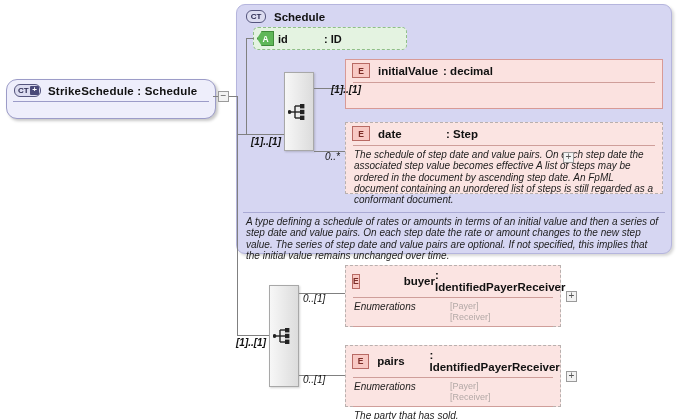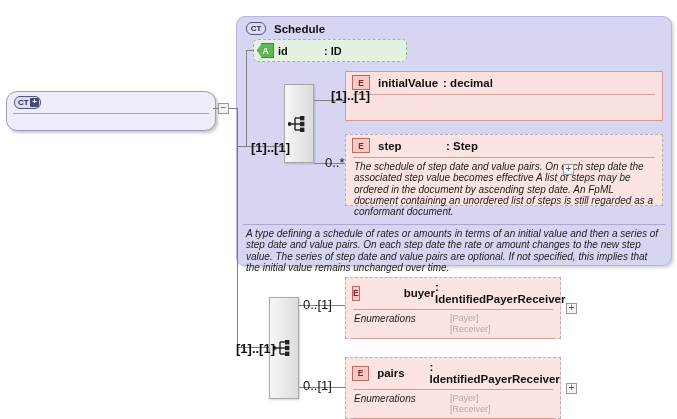--- a/index.html
+++ b/index.html
@@ -6,21 +6,21 @@
   html, body { margin:0; padding:0; }
   body {
     width: 677px; height: 419px;
     background: #ffffff;
     font-family: "Liberation Sans", sans-serif;
     font-size: 11px;
     color: #1a1a1a;
     position: relative;
     overflow: hidden;
   }
-  .canvas { position:absolute; left:0; top:12px; width:677px; height:358px; }
+  .canvas { position:absolute; left:0; top:0; width:677px; height:358px; }
 
   
   .line-h { position:absolute; height:0; border-top:1px solid #808080; }
   .line-v { position:absolute; width:0; border-left:1px solid #808080; }
 
   
   .toggle {
     position:absolute; width:11px; height:11px;
     background:#f2f2f2; border:1px solid #9a9a9a;
     display:flex; align-items:center; justify-content:center;
@@ -141,22 +141,22 @@
     padding:3px 8px 3px 8px; line-height:11.3px;
   }
   .enum-row {
     display:flex; padding:3px 8px 2px 8px; gap:18px;
   }
   .enum-label { font-style:italic; font-size:10px; color:#1c1c1c; width:78px; flex:none; }
   .enum-vals { font-size:9px; color:#b3a9a7; line-height:11px; }
 
   
   .card {
-    position:absolute; font-size:13px; font-weight:bold;
-    color:#111; white-space:nowrap;
+    position:absolute; font-size:10px; font-style:italic; font-weight:bold;
+    color:#111; white-space:nowrap;margin-top:8px;
   }
   .card.light { font-weight:normal; }
 </style>
 </head>
 <body>
 
 <div class="canvas">
 
   <div class="ct-group">
     <div class="g-hdr">
@@ -166,20 +166,21 @@
     <div class="g-divider"></div>
     <div class="g-anno">A type defining a schedule of rates or amounts in terms of an initial value and then a series of step date and value pairs. On each step date the rate or amount changes to the new step value. The series of step date and value pairs are optional. If not specified, this implies that the initial value remains unchanged over time.</div>
   </div>
 
   <div class="ct-root">
     <div class="hdr">
       <div class="badge-ct">
         <span>CT</span>
         <span class="plus">+</span>
       </div>
+      <div class="title">StrikeSchedule : Schedule</div>
     </div>
     <div class="divider"></div>
   </div>
 
   <div class="line-h" style="left:213px; top:96px; width:6px;"></div>
   <div class="toggle" style="left:218px; top:91px;">
     <span>−</span>
   </div>
 
   <div class="line-h" style="left:229px; top:96px; width:8px;"></div>
@@ -222,21 +223,21 @@
       <div class="el-name">initialValue</div>
       <div class="el-type" style="margin-left:5px;">: decimal</div>
     </div>
     <div class="el-rule"></div>
   </div>
   <div class="card" style="left:331px; top:76px;">[1]..[1]</div>
 
   <div class="el-box dashed" style="left:345px; top:122px; width:318px; height:72px;">
     <div class="el-hdr">
       <div class="el-badge">E</div>
-      <div class="el-name" style="width:68px;">step</div>
+      <div class="el-name" style="width:68px;">date</div>
       <div class="el-type">: Step</div>
     </div>
     <div class="el-rule"></div>
     <div class="el-anno">The schedule of step date and value pairs. On each step date the associated step value becomes effective A list of steps may be ordered in the document by ascending step date. An FpML document containing an unordered list of steps is still regarded as a conformant document.</div>
   </div>
   <div class="card light" style="left:325px; top:143px;">0..*</div>
   <div class="toggle" style="left:563px; top:152px;">
     <span>+</span>
   </div>
 

